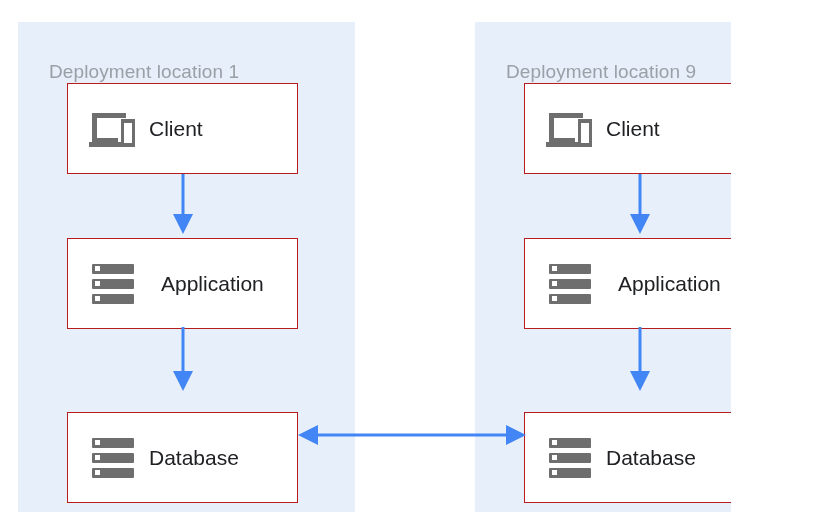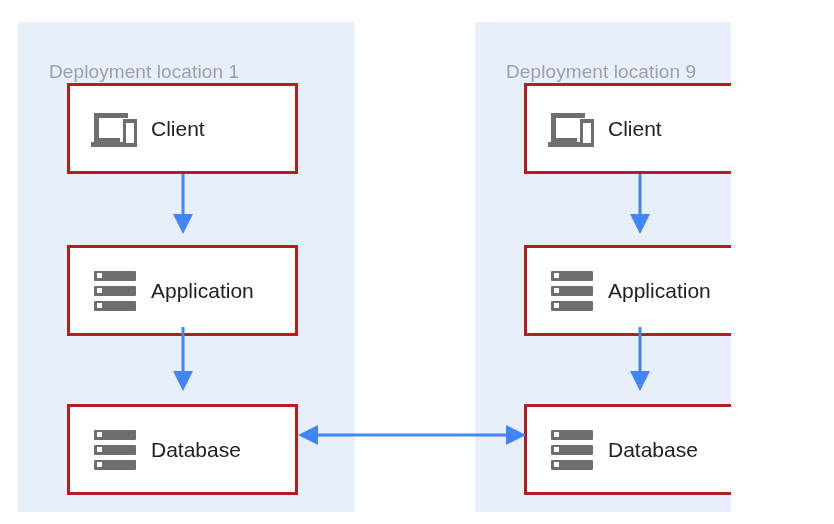--- a/index.html
+++ b/index.html
@@ -40,31 +40,31 @@
     white-space: nowrap;
   }
   .zone-left  .zone-title { left: 31px; }
   .zone-right .zone-title { left: 31px; }
 
   
   .node {
     position: absolute;
     box-sizing: border-box;
     background: #ffffff;
-    border: 3px solid #b91c1c;
+    border: 1px solid #b91c1c;
     display: flex;
     flex-direction: row;
     align-items: center;
     width: 231px;
     height: 91px;
     left: 49px;
   }
   .node-client      { top: 61px; }
-  .node-application { top: 223px; }
-  .node-database    { top: 382px; }
+  .node-application { top: 216px; gap: 12px; }
+  .node-database    { top: 390px; }
 
   .node-icon {
     flex: 0 0 auto;
     width: 52px;
     height: 44px;
     margin-left: 19px;
     margin-right: 10px;
     display: flex;
     align-items: center;
     justify-content: center;

